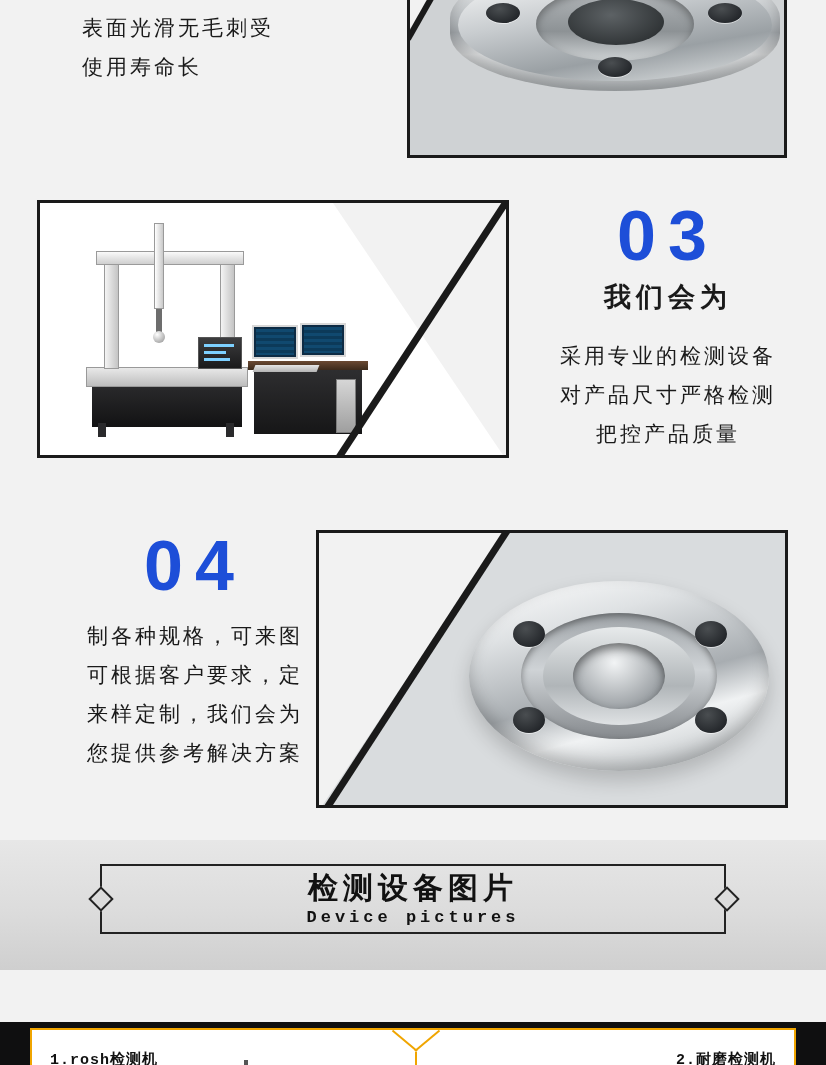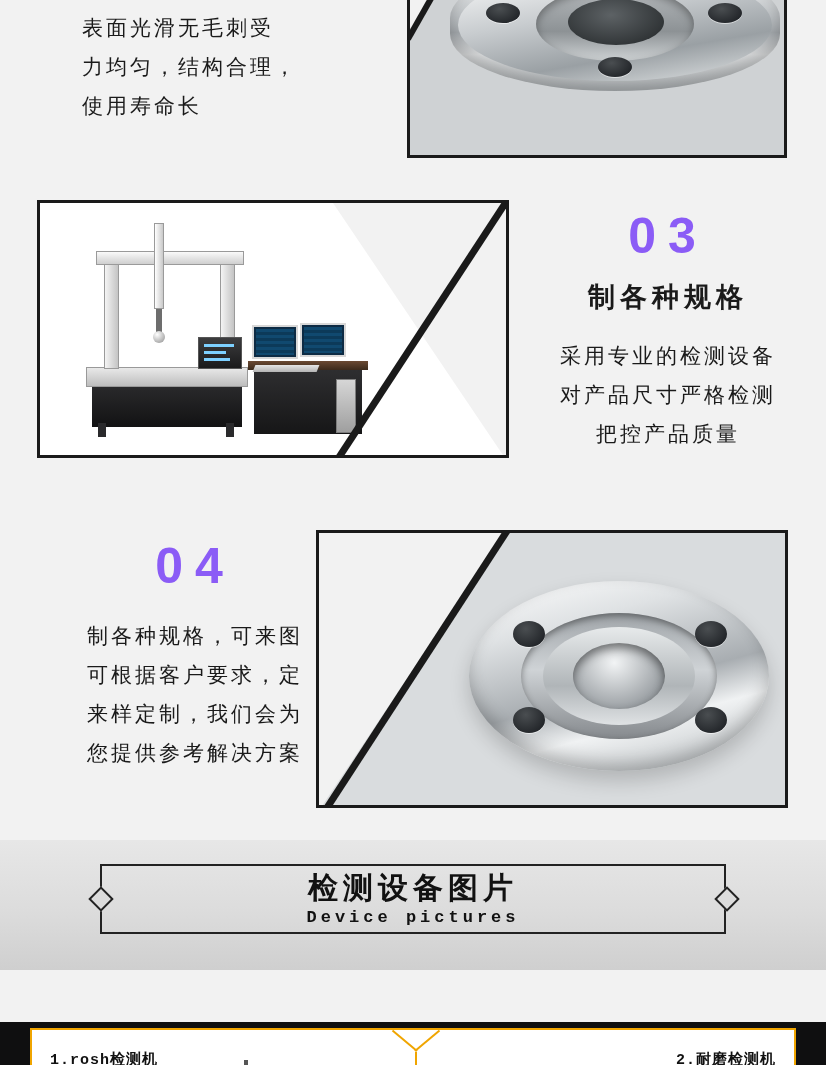--- a/index.html
+++ b/index.html
@@ -153,23 +153,23 @@
   .tower { position:absolute; left: 88px; top: 34px; width: 20px; height: 54px; background: linear-gradient(180deg,#d6d6d6,#9f9f9f); border:1px solid #7d7d7d; }
   .keyboard { position:absolute; left: 6px; top: 20px; width: 64px; height: 7px; background: linear-gradient(180deg,#e6e6e6,#b4b4b4); transform: skewX(-22deg); }
 
   .text03 {
     position: absolute;
     left: 518px; top: 28px;
     width: 300px;
     text-align: center;
   }
   .num {
-    font-size: 50px;
+    font-size: 70px;
     font-weight: 700;
-    color: #8b5cf6;
+    color: #1d4ed8;
     letter-spacing: 12px;
     line-height: 72px;
   }
   .sub-title {
     font-size: 27px;
     font-weight: 700;
     color: #1a1a1a;
     letter-spacing: 5px;
     line-height: 50px;
   }
@@ -313,21 +313,20 @@
 </style>
 </head>
 <body>
 
 <div class="page">
 
   <div class="sec02">
 
     <div class="sec02-text">
       <div class="desc-line">表面光滑无毛刺受</div>
-      <div class="desc-line">力均匀，结构合理，</div>
       <div class="desc-line">使用寿命长</div>
     </div>
 
     <div class="photo-frame-top">
       <div class="flange-a">
         <div class="fa-body"></div>
         <div class="fa-rim"></div>
         <div class="fa-inner"></div>
         <div class="fa-bore"></div>
         <div class="bolt" style="left:36px; top:42px; width:34px; height:20px;"></div>
@@ -377,21 +376,21 @@
       </div>
 
       <div class="cut"></div>
       <svg class="cut-line" viewBox="0 0 200 290">
         <path d="M196 4 L14 282" stroke="#1a1a1a" stroke-width="7" fill="none"></path>
       </svg>
     </div>
 
     <div class="text03">
       <div class="num">03</div>
-      <div class="sub-title">制各种规格</div>
+      <div class="sub-title">我们会为</div>
       <div class="desc-block">
         <div class="desc-line">采用专业的检测设备</div>
         <div class="desc-line">对产品尺寸严格检测</div>
         <div class="desc-line">把控产品质量</div>
       </div>
     </div>
   </div>
 
   <div class="sec04">
 

